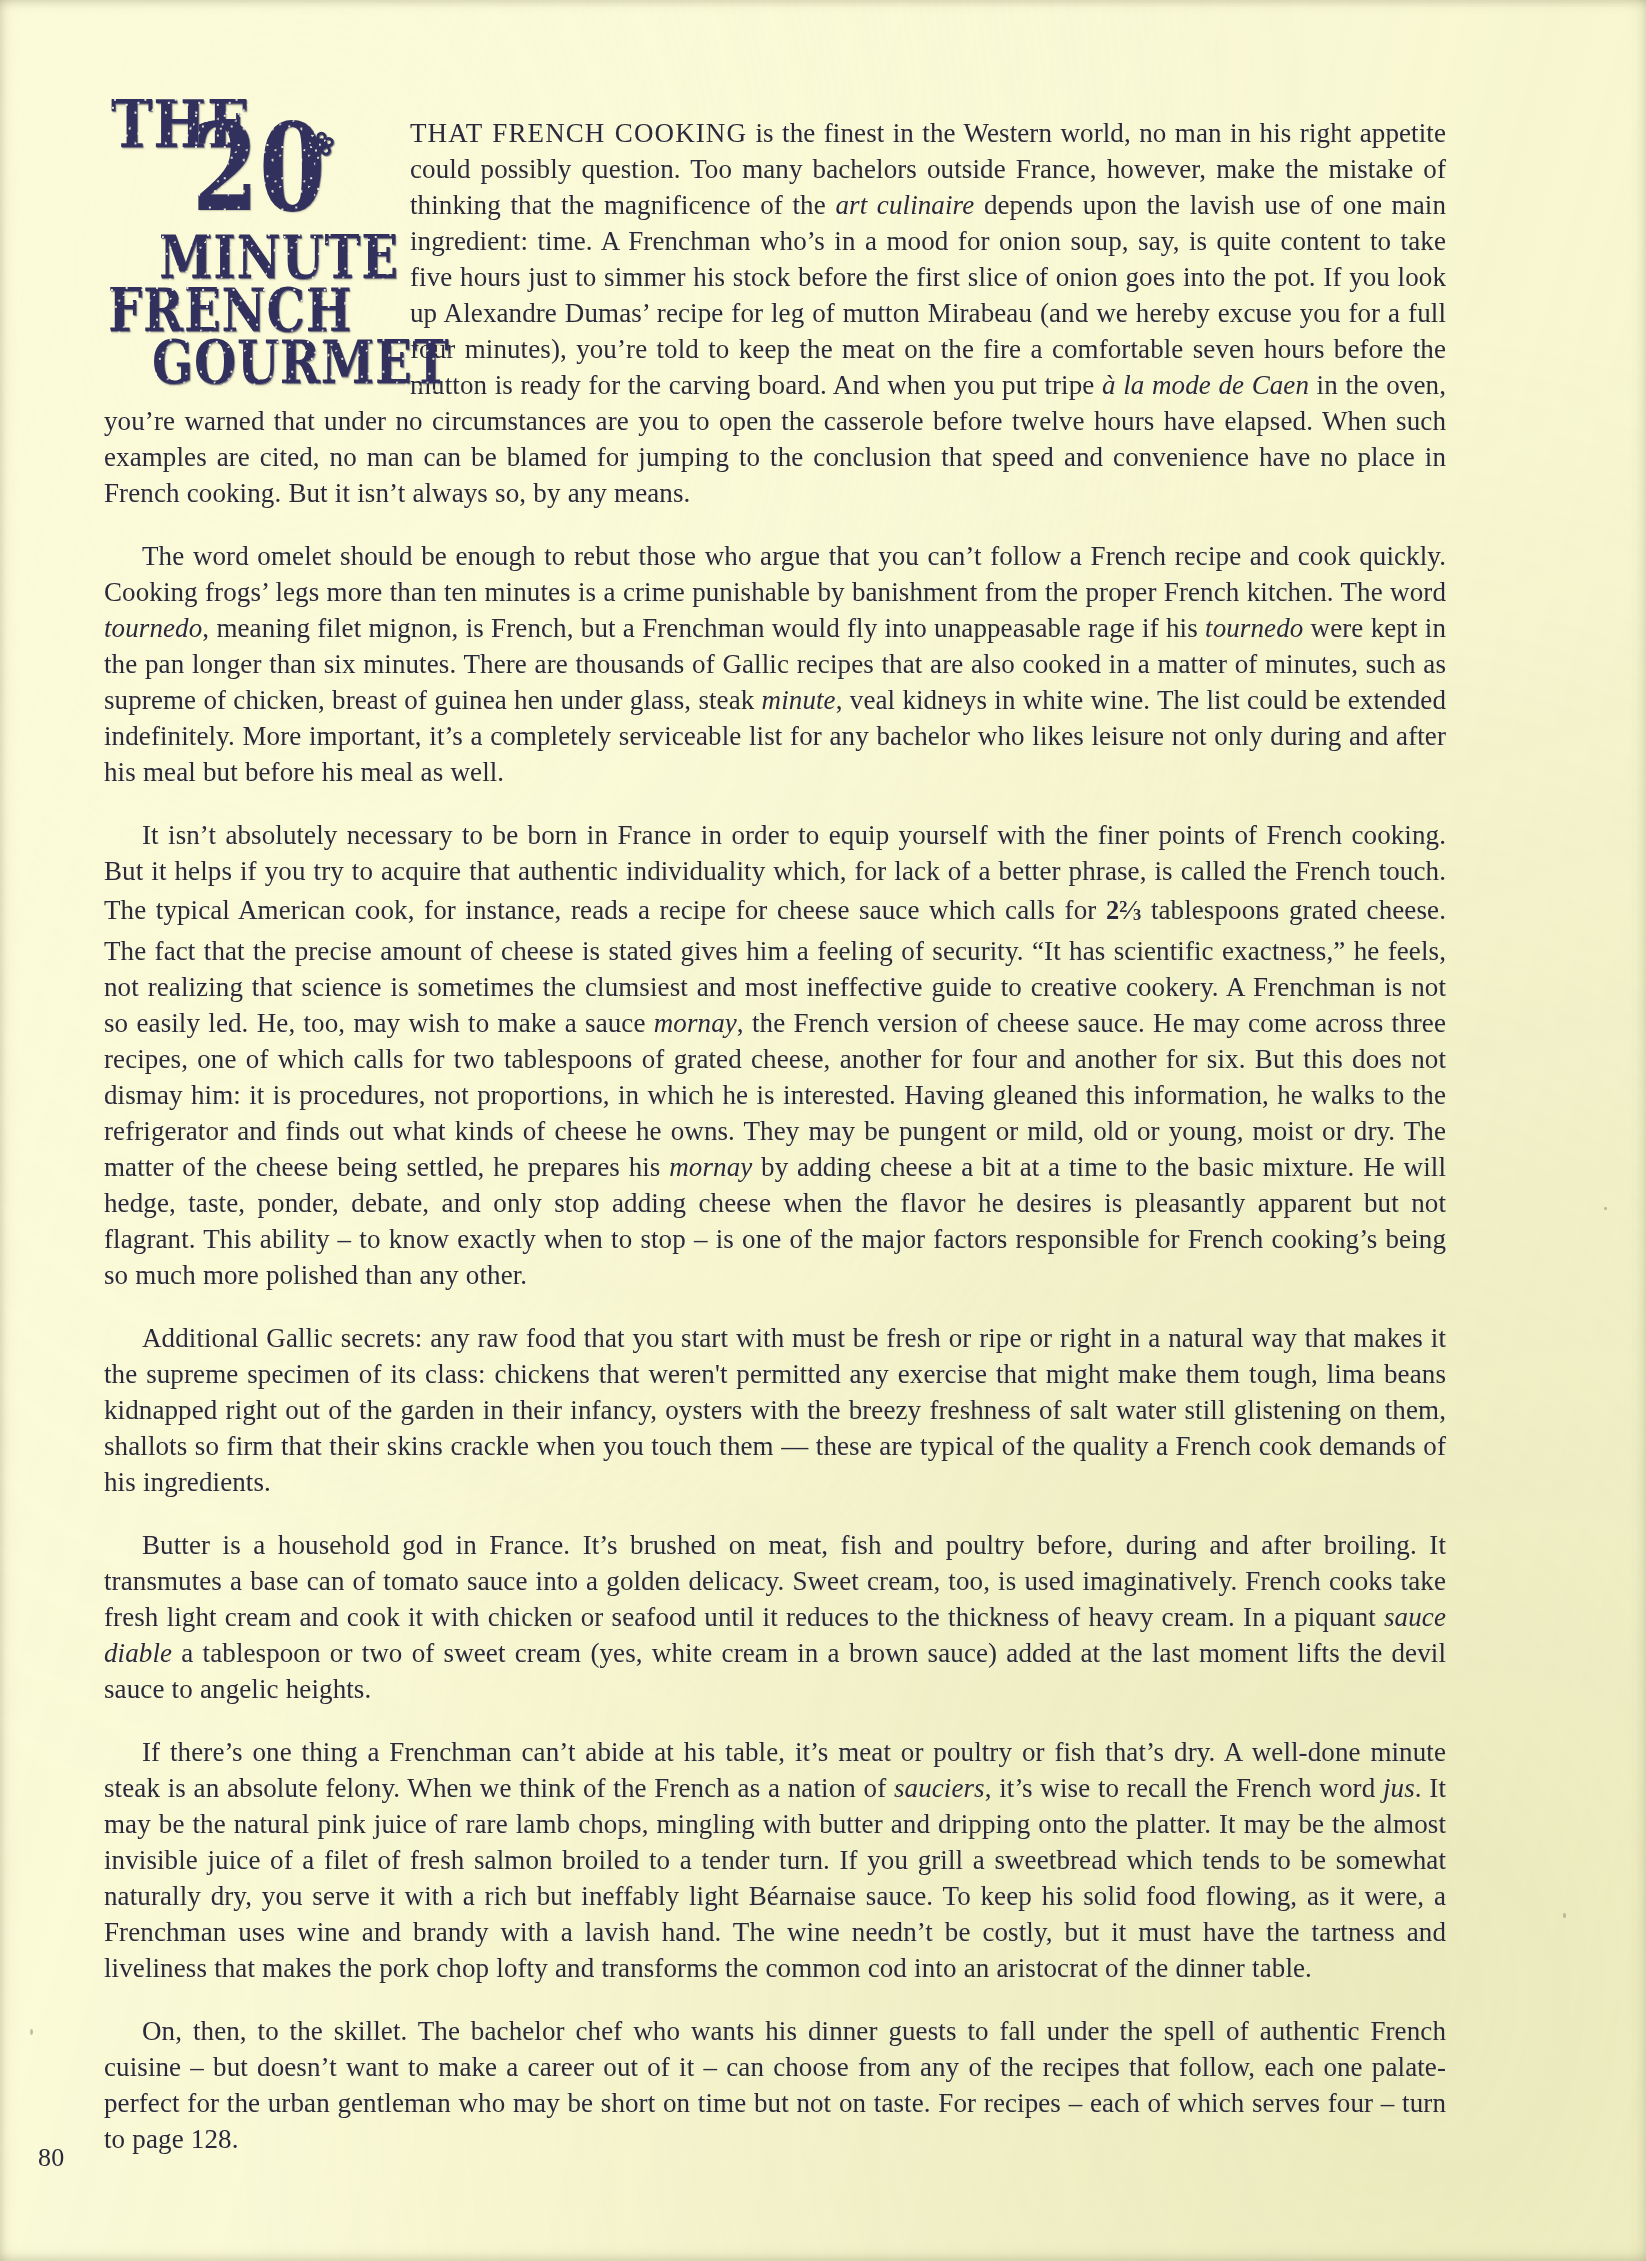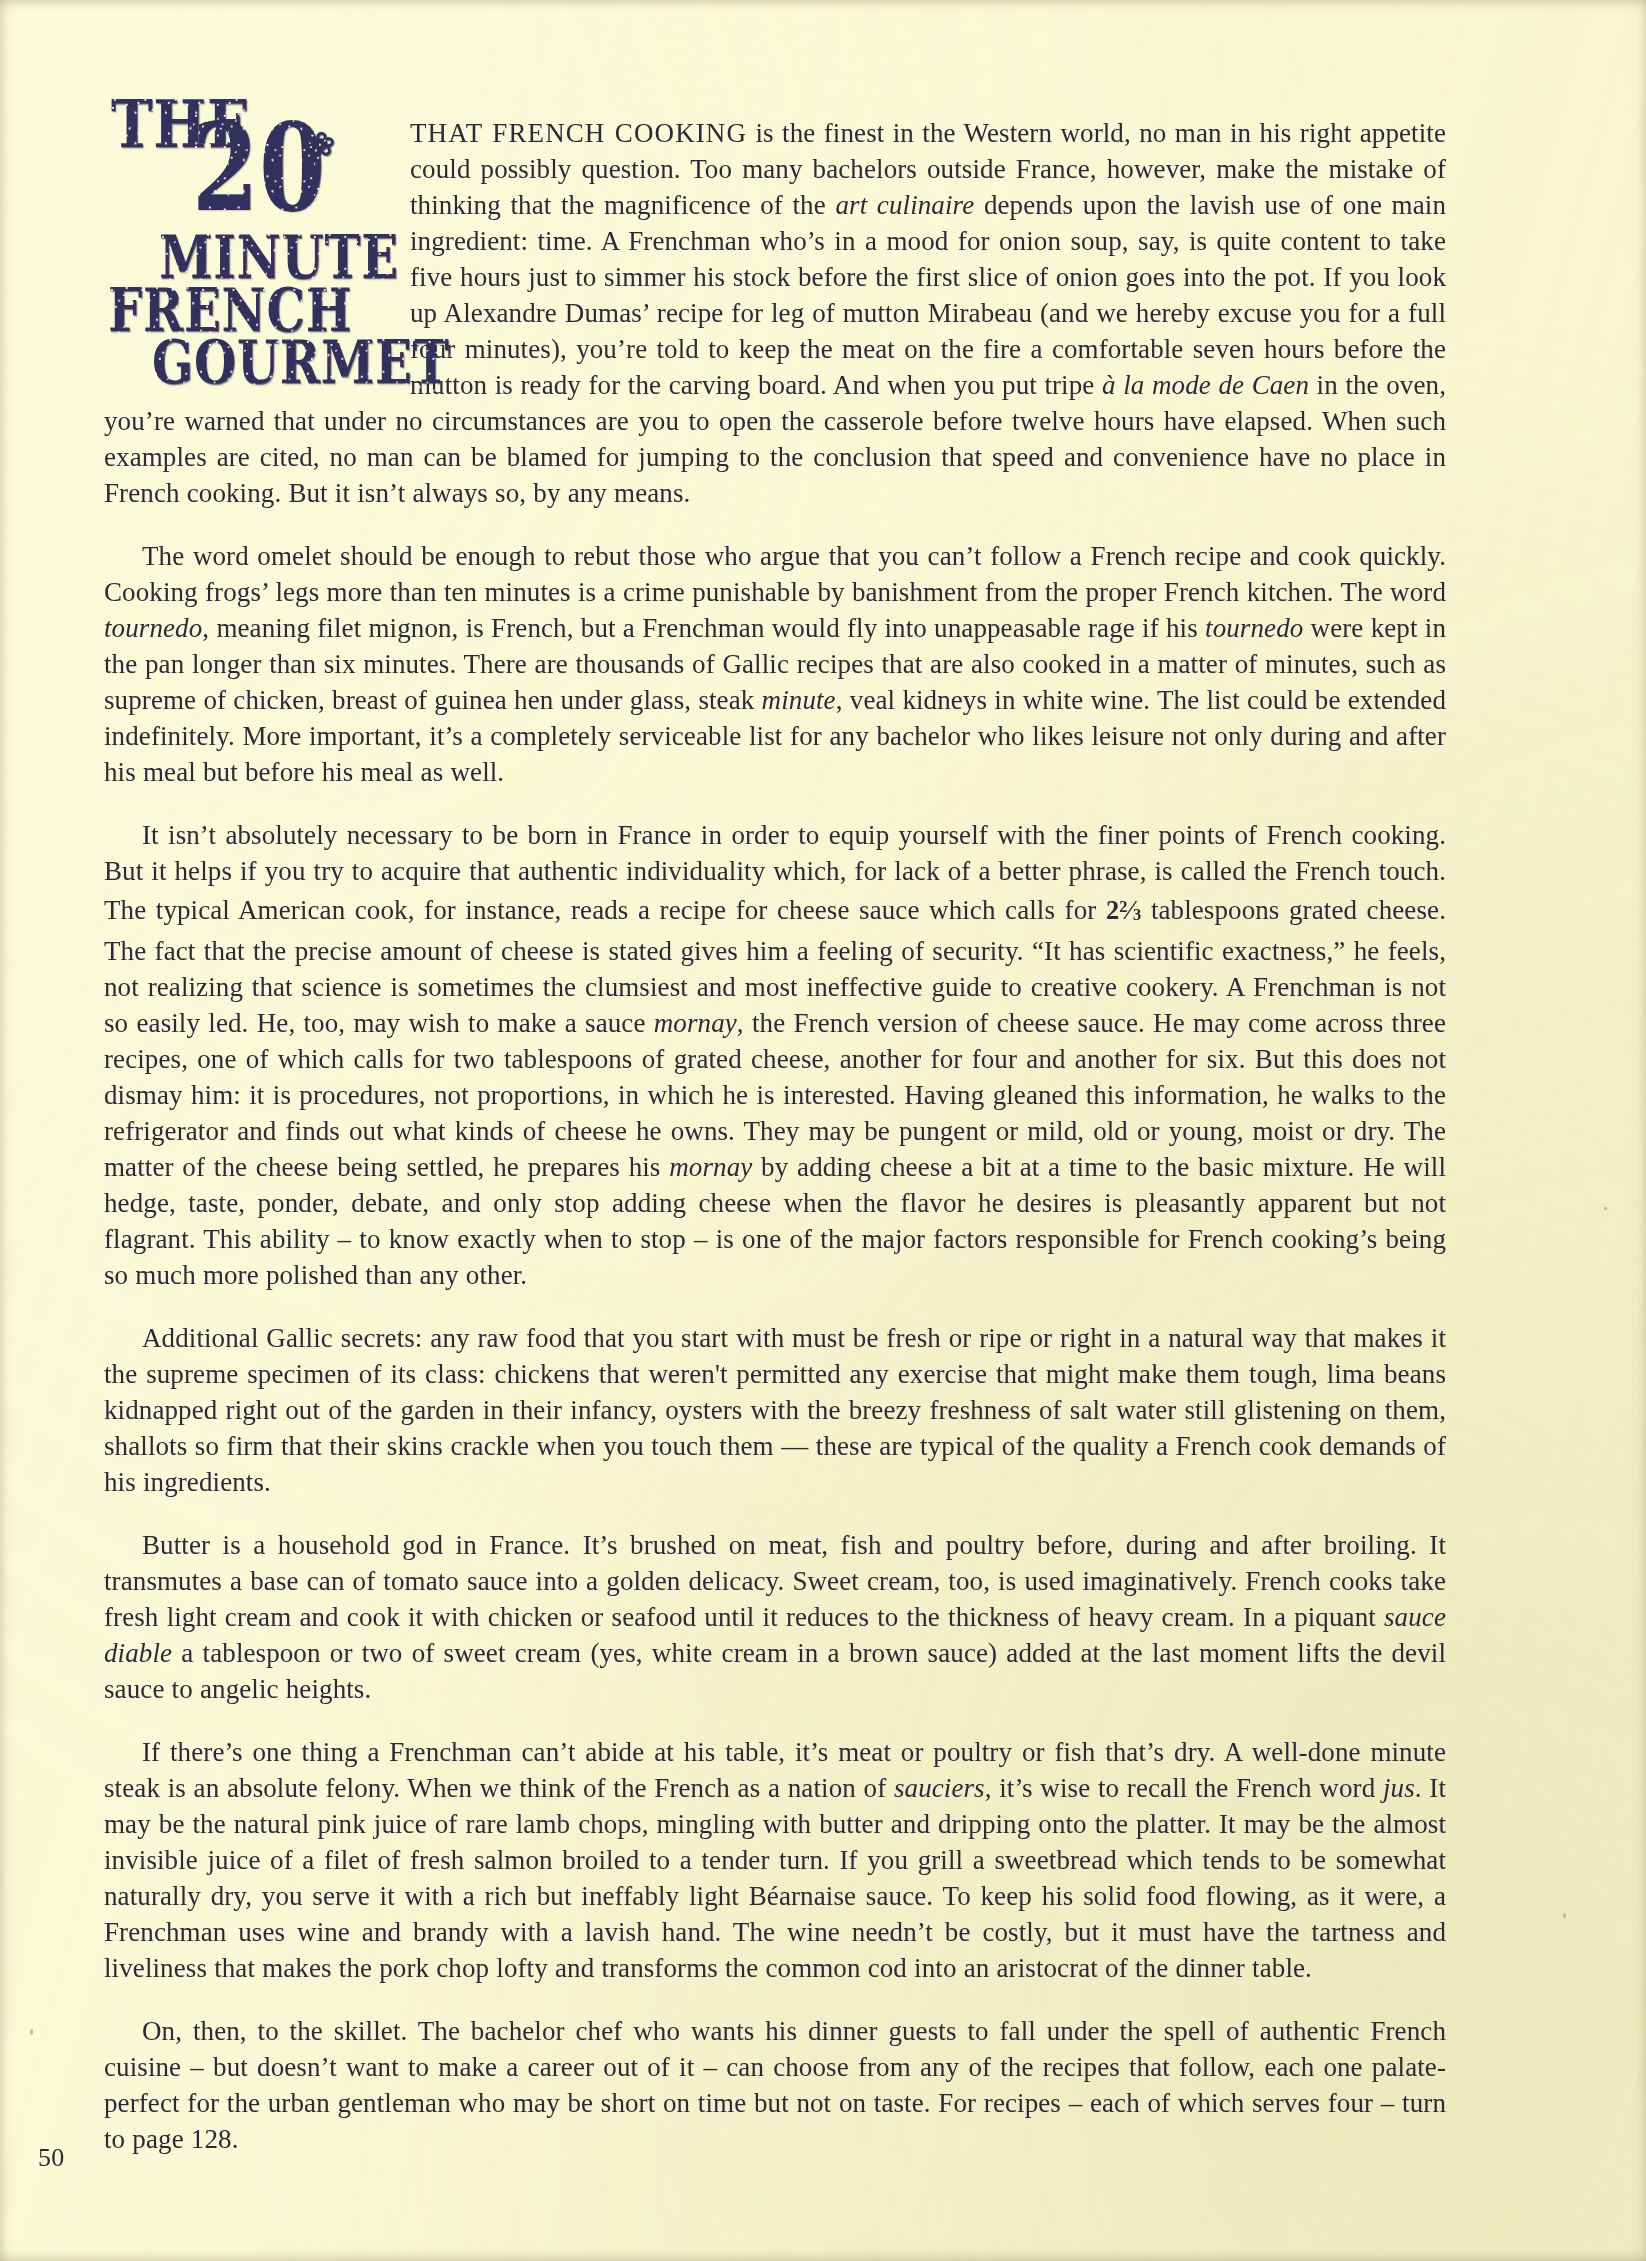--- a/index.html
+++ b/index.html
@@ -177,21 +177,21 @@
     <p class="body-text indent">Additional Gallic secrets: any raw food that you start with must be fresh or ripe or right in a natural way that makes it the supreme specimen of its class: chickens that weren't permitted any exercise that might make them tough, lima beans kidnapped right out of the garden in their infancy, oysters with the breezy freshness of salt water still glistening on them, shallots so firm that their skins crackle when you touch them — these are typical of the quality a French cook demands of his ingredients.</p>
 
     <p class="body-text indent">Butter is a household god in France. It’s brushed on meat, fish and poultry before, during and after broiling. It transmutes a base can of tomato sauce into a golden delicacy. Sweet cream, too, is used imaginatively. French cooks take fresh light cream and cook it with chicken or seafood until it reduces to the thickness of heavy cream. In a piquant <em class="ital">sauce diable</em> a tablespoon or two of sweet cream (yes, white cream in a brown sauce) added at the last moment lifts the devil sauce to angelic heights.</p>
 
     <p class="body-text indent">If there’s one thing a Frenchman can’t abide at his table, it’s meat or poultry or fish that’s dry. A well-done minute steak is an absolute felony. When we think of the French as a nation of <em class="ital">sauciers</em>, it’s wise to recall the French word <em class="ital">jus</em>. It may be the natural pink juice of rare lamb chops, mingling with butter and dripping onto the platter. It may be the almost invisible juice of a filet of fresh salmon broiled to a tender turn. If you grill a sweetbread which tends to be somewhat naturally dry, you serve it with a rich but ineffably light Béarnaise sauce. To keep his solid food flowing, as it were, a Frenchman uses wine and brandy with a lavish hand. The wine needn’t be costly, but it must have the tartness and liveliness that makes the pork chop lofty and transforms the common cod into an aristocrat of the dinner table.</p>
 
     <p class="body-text indent">On, then, to the skillet. The bachelor chef who wants his dinner guests to fall under the spell of authentic French cuisine – but doesn’t want to make a career out of it – can choose from any of the recipes that follow, each one palate-perfect for the urban gentleman who may be short on time but not on taste. For recipes – each of which serves four – turn to page 128.</p>
 
   </div>
 
-  <div id="folio">50</div>
+  <div id="folio">80</div>
 
   <span class="speck" style="left:1563px; top:1913px; width:3.4px; height:4.8px;"></span>
   <span class="speck" style="left:30px;  top:2029px; width:2.7px; height:6.2px;"></span>
   <span class="speck" style="left:1604px; top:1207px; width:2.7px; height:2.7px;"></span>
 
   <div id="edge-shade"></div>
 </div>
 
 
 </body></html>

